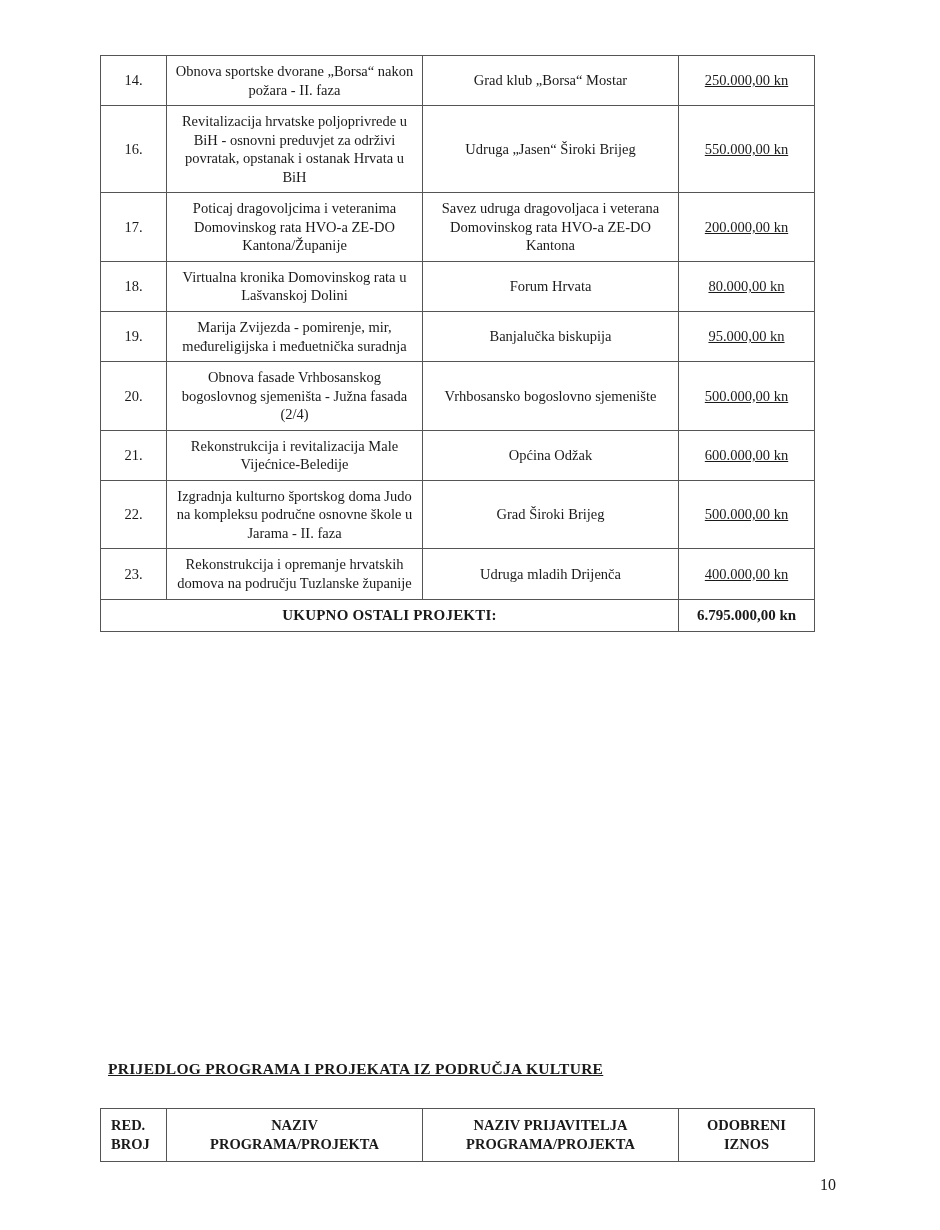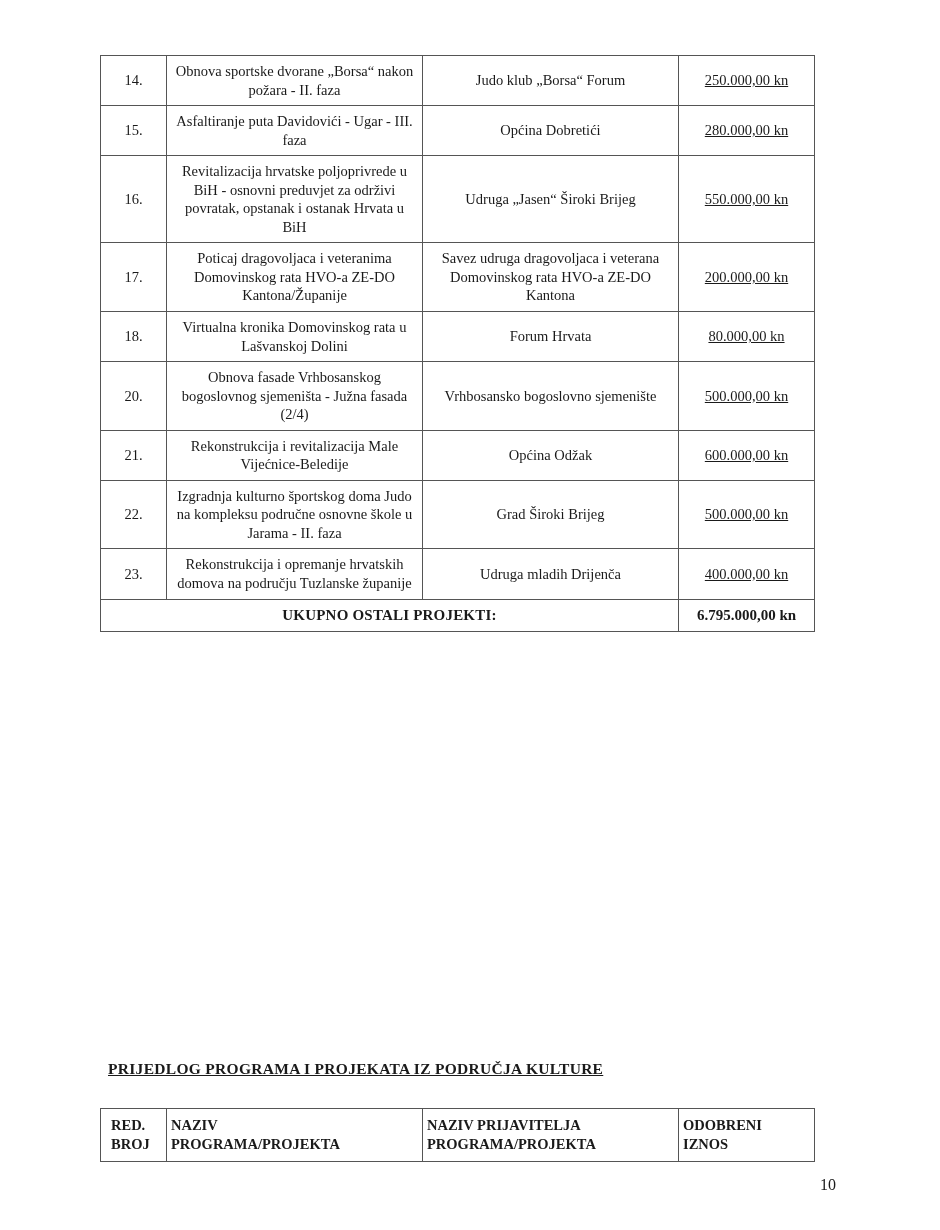--- a/index.html
+++ b/index.html
@@ -90,20 +90,21 @@
   }
   table.doc-table2 {
     border-collapse: collapse;
     width: 100%;
     table-layout: fixed;
     border-radius: 26px;
   }
   table.doc-table2 td {
     border: 1px solid #555;
     padding: 7px 4px;
+    text-align: center;
     vertical-align: middle;
     font-size: 14.5px;
     font-weight: bold;
     line-height: 1.3;
   }
   table.doc-table2 td.hdr-num {
     text-align: left;
     padding-left: 10px;
   }
   .page-number {
@@ -124,46 +125,46 @@
       <colgroup>
         <col class="c-num">
           <col class="c-name">
           <col class="c-appl">
           <col class="c-amt">
       </colgroup>
       <tbody>
         <tr>
           <td class="num">14.</td>
           <td class="name">Obnova sportske dvorane „Borsa“  nakon požara - II. faza</td>
-          <td class="appl">Judo klub „Borsa“ Forum</td>
+          <td class="appl">Grad klub „Borsa“ Mostar</td>
           <td class="amt">250.000,00 kn</td>
-        </tr>
-        <tr>
-          <td class="num">15.</td>
-          <td class="name">Asfaltiranje puta Davidovići - Ugar - III. faza</td>
-          <td class="appl">Općina Dobretići</td>
-          <td class="amt">280.000,00 kn</td>
         </tr>
         <tr>
           <td class="num">16.</td>
           <td class="name">Revitalizacija hrvatske poljoprivrede u BiH - osnovni preduvjet za održivi povratak, opstanak i ostanak Hrvata u BiH</td>
           <td class="appl">Udruga „Jasen“ Široki Brijeg</td>
           <td class="amt">550.000,00 kn</td>
         </tr>
         <tr>
           <td class="num">17.</td>
-          <td class="name">Poticaj dragovoljaca i veteranima Domovinskog rata HVO-a ZE-DO Kantona/Županije</td>
+          <td class="name">Poticaj dragovoljcima i veteranima Domovinskog rata HVO-a ZE-DO Kantona/Županije</td>
           <td class="appl">Savez udruga dragovoljaca i veterana Domovinskog rata HVO-a ZE-DO Kantona</td>
           <td class="amt">200.000,00 kn</td>
         </tr>
         <tr>
           <td class="num">18.</td>
           <td class="name">Virtualna kronika Domovinskog rata u Lašvanskoj Dolini</td>
           <td class="appl">Forum Hrvata</td>
           <td class="amt">80.000,00 kn</td>
+        </tr>
+        <tr>
+          <td class="num">19.</td>
+          <td class="name">Marija Zvijezda - pomirenje, mir, međureligijska i međuetnička suradnja</td>
+          <td class="appl">Banjalučka biskupija</td>
+          <td class="amt">95.000,00 kn</td>
         </tr>
         <tr>
           <td class="num">20.</td>
           <td class="name">Obnova fasade Vrhbosanskog bogoslovnog sjemeništa - Južna fasada (2/4)</td>
           <td class="appl">Vrhbosansko bogoslovno sjemenište</td>
           <td class="amt">500.000,00 kn</td>
         </tr>
         <tr>
           <td class="num">21.</td>
           <td class="name">Rekonstrukcija i revitalizacija Male Vijećnice-Beledije</td>

